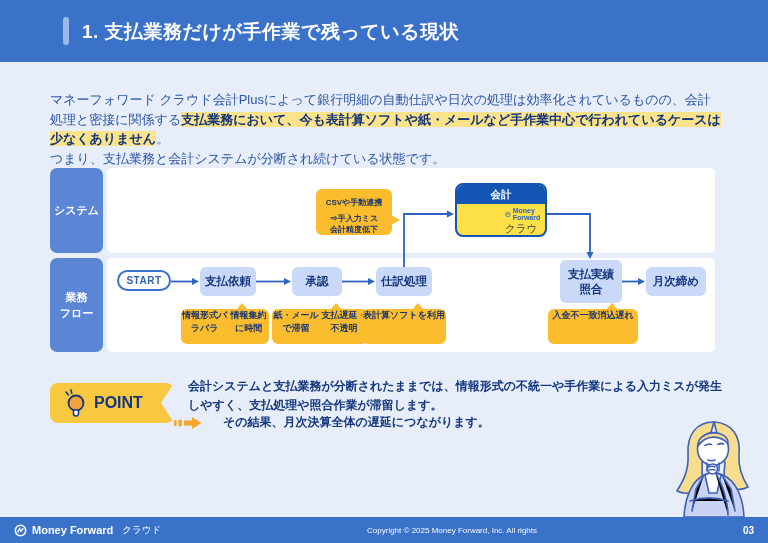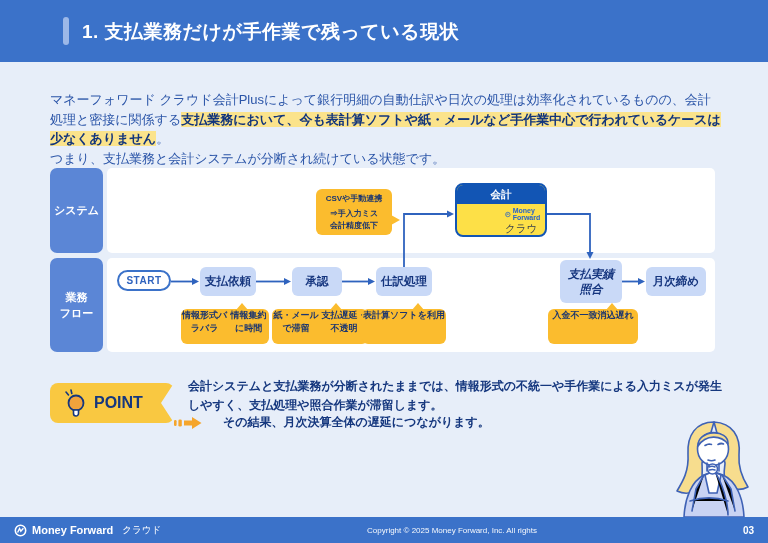--- a/index.html
+++ b/index.html
@@ -32,21 +32,21 @@
     letter-spacing:0.5px; display:flex; align-items:center; justify-content:center; }
 
   .callout { position:absolute; top:141px; height:35px; background:#fbbc2e; border-radius:6px;
     color:#1c366f; font-size:9px; font-weight:bold; text-align:center; line-height:1.45;
     display:flex; flex-direction:row; justify-content:center; }
   .callout .tail { position:absolute; top:-6px; width:0; height:0;
     border-left:6px solid transparent; border-right:6px solid transparent; border-bottom:7px solid #fbbc2e; }
 
   .csv-bubble { position:absolute; left:266px; top:21px; width:76px; height:46px; background:#fbbc2e;
     border-radius:6px; color:#1c366f; font-size:8px; font-weight:bold; text-align:center;
-    display:flex; flex-direction:column; justify-content:center; line-height:1.4; }
+    display:flex; flex-direction:column; justify-content:flex-end; line-height:1.4; }
   .csv-bubble .gap { margin-top:4px; }
   .csv-bubble .tail-r { position:absolute; right:-8px; top:26px; width:0; height:0;
     border-top:5px solid transparent; border-bottom:5px solid transparent; border-left:9px solid #fbbc2e; }
 
   .mf-box { position:absolute; left:405px; top:15px; width:92px; height:54px; background:#fde047;
     border:2px solid #1255b4; border-radius:8px; overflow:hidden; }
   .mf-box-header { height:19px; background:#1255b4; color:#ffffff; font-size:10.5px; font-weight:bold;
     display:flex; align-items:center; justify-content:center; }
   .mf-box-body { display:flex; flex-direction:column; align-items:center; justify-content:center; padding-top:3px;margin-left:48px; }
   .mf-brand { display:flex; align-items:center; gap:2px; color:#2864c8; font-size:7px; font-weight:bold; }
@@ -127,21 +127,21 @@
           <span>Money Forward</span>
         </div>
         <div class="mf-product">クラウド会計Plus</div>
       </div>
     </div>
 
     <div class="start-pill">START</div>
     <div class="flow-box" style="left:150px;top:99px;width:56px;height:29px;">支払依頼</div>
     <div class="flow-box" style="left:242px;top:99px;width:50px;height:29px;">承認</div>
     <div class="flow-box" style="left:326px;top:99px;width:56px;height:29px;">仕訳処理</div>
-    <div class="flow-box" style="left:510px;top:92px;width:62px;height:43px;font-style:italic;">支払実績
+    <div class="flow-box" style="left:510px;top:92px;width:62px;height:43px;">支払実績
 照合</div>
     <div class="flow-box" style="left:596px;top:99px;width:60px;height:29px;">月次締め</div>
 
     <div class="callout" style="left:131px;width:88px;">
       <div class="tail" style="left:62%;"></div>
       <div>情報形式バラバラ</div>
       <div>情報集約に時間</div>
     </div>
     <div class="callout" style="left:222px;width:96px;">
       <div class="tail" style="left:60%;"></div>

